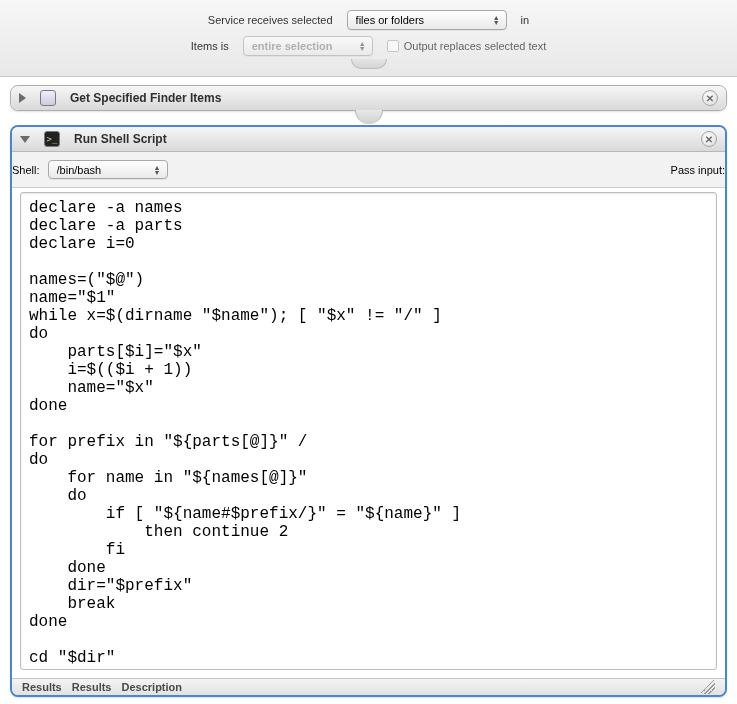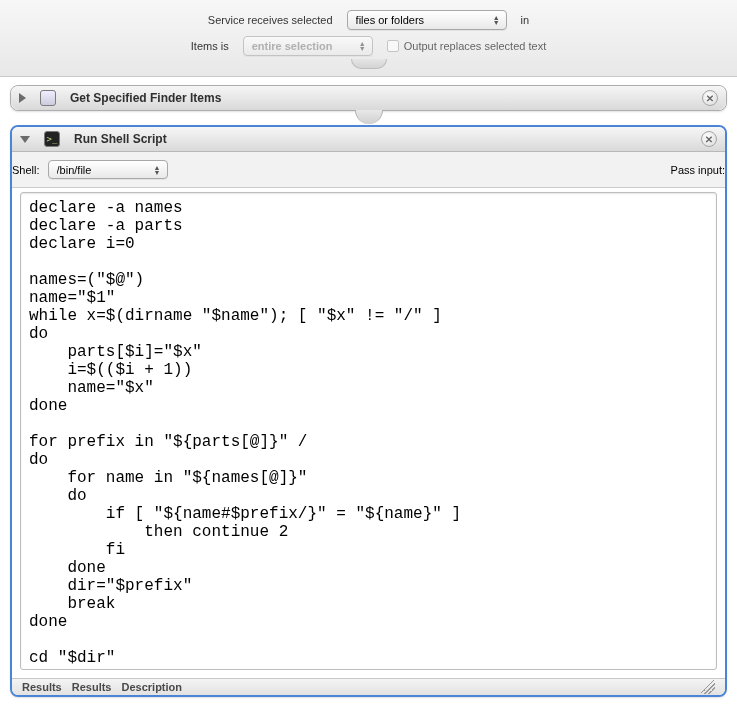--- a/index.html
+++ b/index.html
@@ -268,21 +268,21 @@
       <span class="action-icon shellbox">
           <span style="color:#bcd98b;font-family:Menlo,monospace;font-size:9px;line-height:9px">&gt;_</span>
         </span>
       <span class="action-title">Run Shell Script</span>
       <span class="close-btn">✕</span>
     </div>
 
     <div class="shell-toolbar">
       <label>Shell:</label>
       <div class="mac-select small">
-        <span class="sel-text">/bin/file</span>
+        <span class="sel-text">/bin/bash</span>
         <span class="arrows">
             <span>▲</span>
             <span>▼</span>
           </span>
       </div>
       <span class="spacer"></span>
       <label>Pass input:</label>
     </div>
 
     <div class="script-area">

